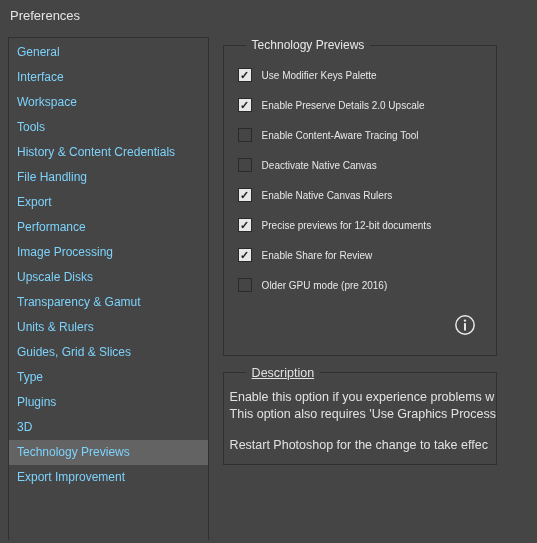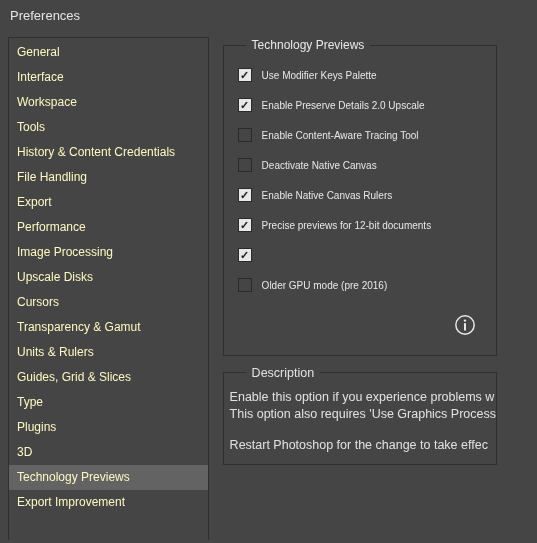--- a/index.html
+++ b/index.html
@@ -30,21 +30,21 @@
   .sidebar {
     width: 202px;
     background: #454545;
     border-top: 1px solid #303030;
     border-left: 1px solid #303030;
     border-right: 1px solid #303030;
     padding-top: 2px;
   }
   .sidebar-item {
     padding: 5px 8px 5px 8px;
-    color: #fef9c3;
+    color: #7dd3fc;
     font-size: 12px;
     cursor: default;
     line-height: 15px;
   }
   .sidebar-item.selected {
     background: #636363;
   }
   .main {
     flex: 1;
     padding: 0 0 0 14px;
@@ -109,20 +109,21 @@
     color: #e2e2e2;
     font-size: 12.5px;
     line-height: 17px;
   }
   .desc-title {
     position: absolute;
     top: -8px;
     left: 22px;
     background: #454545;
     padding: 0 6px;
+    text-decoration: underline;
   }
   .desc-line { white-space: nowrap; }
   .desc-gap { height: 14px; }
 </style>
 </head>
 <body>
 
 <div class="window">
   <div class="title-bar">Preferences</div>
   <div class="content">
@@ -131,21 +132,20 @@
         <div class="sidebar-item"><span>General</span></div>
         <div class="sidebar-item"><span>Interface</span></div>
         <div class="sidebar-item"><span>Workspace</span></div>
         <div class="sidebar-item"><span>Tools</span></div>
         <div class="sidebar-item"><span>History &amp; Content Credentials</span></div>
         <div class="sidebar-item"><span>File Handling</span></div>
         <div class="sidebar-item"><span>Export</span></div>
         <div class="sidebar-item"><span>Performance</span></div>
         <div class="sidebar-item"><span>Image Processing</span></div>
         <div class="sidebar-item"><span>Upscale Disks</span></div>
-        <div class="sidebar-item"><span>Cursors</span></div>
         <div class="sidebar-item"><span>Transparency &amp; Gamut</span></div>
         <div class="sidebar-item"><span>Units &amp; Rulers</span></div>
         <div class="sidebar-item"><span>Guides, Grid &amp; Slices</span></div>
         <div class="sidebar-item"><span>Type</span></div>
         <div class="sidebar-item"><span>Plugins</span></div>
         <div class="sidebar-item"><span>3D</span></div>
         <div class="sidebar-item selected"><span>Technology Previews</span></div>
         <div class="sidebar-item"><span>Export Improvement</span></div>
       </div>
 
@@ -182,20 +182,21 @@
             <div class="checkbox-row">
               <div class="checkbox checked">
                 <span class="checkmark">✓</span>
               </div>
               <span class="checkbox-label">Precise previews for 12-bit documents</span>
             </div>
             <div class="checkbox-row">
               <div class="checkbox checked">
                 <span class="checkmark">✓</span>
               </div>
+              <span class="checkbox-label">Enable Share for Review</span>
             </div>
             <div class="checkbox-row">
               <div class="checkbox"></div>
               <span class="checkbox-label">Older GPU mode (pre 2016)</span>
             </div>
           </div>
         <div class="info-row">
           <span>
             <svg class="info-icon-svg" viewBox="0 0 24 24">
               <circle cx="12" cy="12" r="10" fill="none" stroke="#e8e8e8" stroke-width="1.6"></circle>

